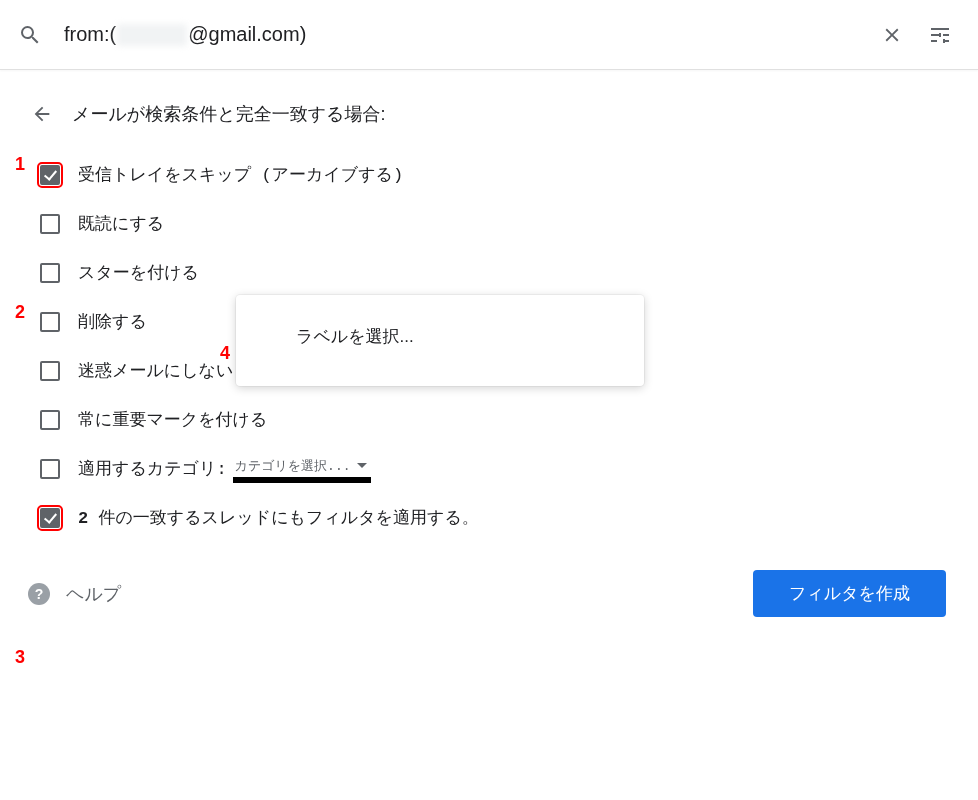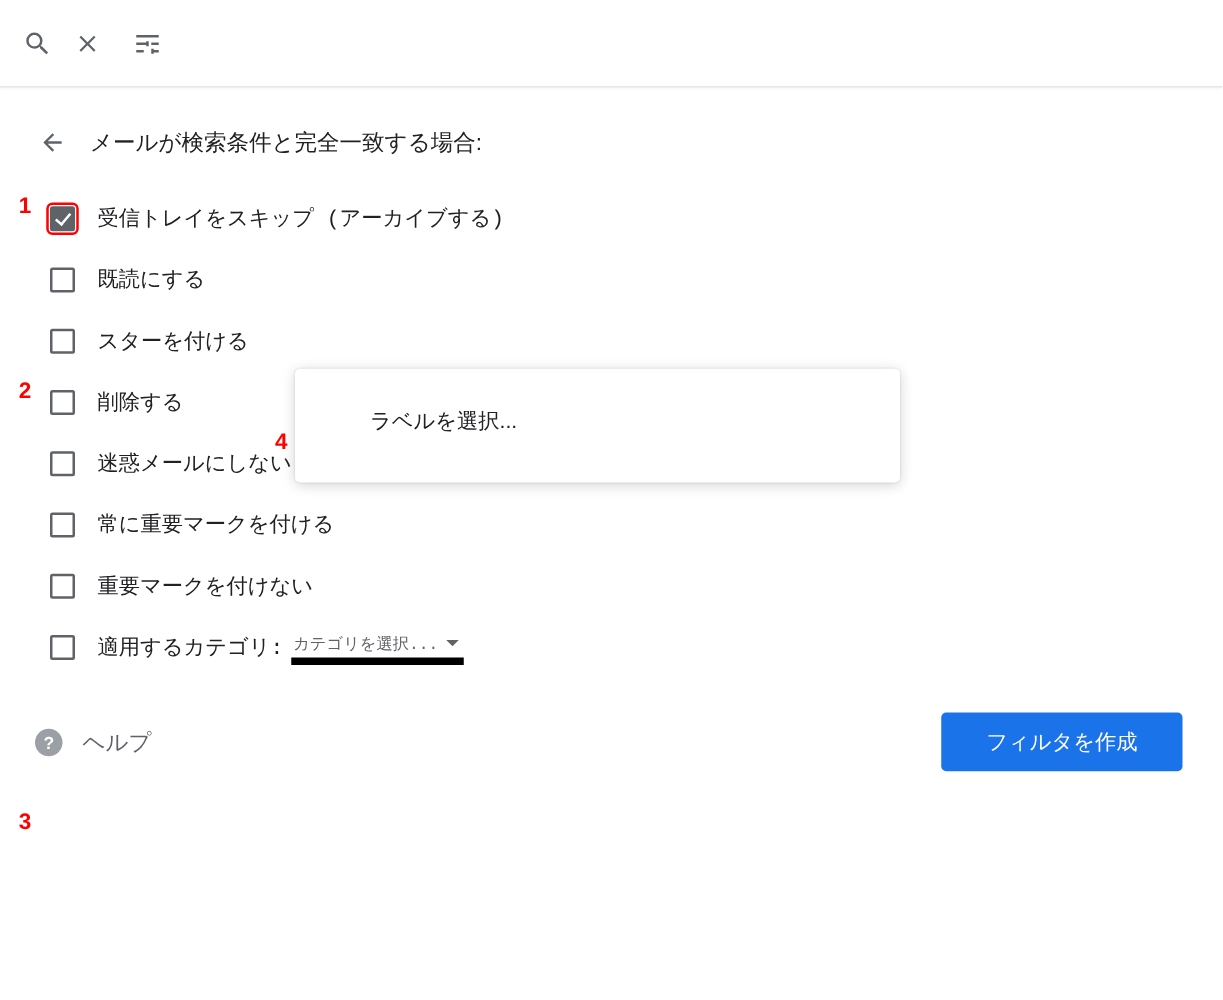--- a/index.html
+++ b/index.html
@@ -165,21 +165,21 @@
       padding: 12px 36px;
       border-radius: 4px;
       border: none;
       cursor: pointer;
       margin-right: 4px;
     }
     .dropdown-menu {
       position: absolute;
       left: 236px;
       top: 295px;
-      width: 484px;
+      width: 408px;
       background: #fff;
       box-shadow: 0 2px 10px rgba(0,0,0,.18), 0 0 0 1px rgba(0,0,0,.04);
       border-radius: 4px;
       padding: 20px 0 28px 0;
       z-index: 10;
     }
     .dropdown-item {
       font-size: 17px;
       color: #202124;
       padding: 10px 36px 10px 60px;
@@ -200,20 +200,25 @@
       pointer-events: none;
     }
   </style>
 </head>
 <body>
 
 <div class="search-bar">
   <svg class="search-icon" viewBox="0 0 24 24">
       <path d="M15.5 14h-.79l-.28-.27A6.471 6.471 0 0016 9.5 6.5 6.5 0 109.5 16c1.61 0 3.09-.59 4.23-1.57l.27.28v.79l5 4.99L20.49 19l-4.99-5zm-6 0C7.01 14 5 11.99 5 9.5S7.01 5 9.5 5 14 7.01 14 9.5 11.99 14 9.5 14z"></path>
     </svg>
+  <div class="search-text">
+    <span>from:(</span>
+    <span class="blur"></span>
+    <span>@gmail.com)</span>
+  </div>
   <div class="icon-btn">
     <svg width="22" height="22" viewBox="0 0 24 24">
         <path d="M19 6.41 17.59 5 12 10.59 6.41 5 5 6.41 10.59 12 5 17.59 6.41 19 12 13.41 17.59 19 19 17.59 13.41 12z"></path>
       </svg>
   </div>
   <div class="icon-btn">
     <svg width="24" height="24" viewBox="0 0 24 24">
         <path d="M3 17h6v2H3v-2zm0-6h12v2H3v-2zm0-6h18v2H3V5zm14 12v2h4v-2h-4zm-2-1h2v4h-2v-4zm-2-5v2h8v-2h-8zm-2-1h2v4h-2V10z"></path>
       </svg>
   </div>
@@ -256,34 +261,36 @@
     <div class="opt-row">
       <div class="cb"></div>
       <div class="opt-label">迷惑メールにしない</div>
     </div>
 
     <div class="opt-row">
       <div class="cb"></div>
       <div class="opt-label">常に重要マークを付ける</div>
     </div>
 
-    <div class="opt-row">
-      <div class="cb"></div>
-      <div class="opt-label">重要マークを付けない</div>
-    </div>
 
     <div class="opt-row">
       <div class="cb"></div>
       <div class="opt-label">適用するカテゴリ:</div>
       <span class="select-label">
         <span>カテゴリを選択...</span>
         <span class="caret"></span>
       </span>
     </div>
 
+    <div class="opt-row">
+      <div class="cb checked highlight"></div>
+      <div class="opt-label">
+        <span class="bold">2</span><span> 件の一致するスレッドにもフィルタを適用する。</span>
+      </div>
+    </div>
 
   </div>
 
   <div class="footer">
     <div class="help-icon">?</div>
     <div class="help-text">ヘルプ</div>
     <button class="create-btn">フィルタを作成</button>
   </div>
 
 </div>

